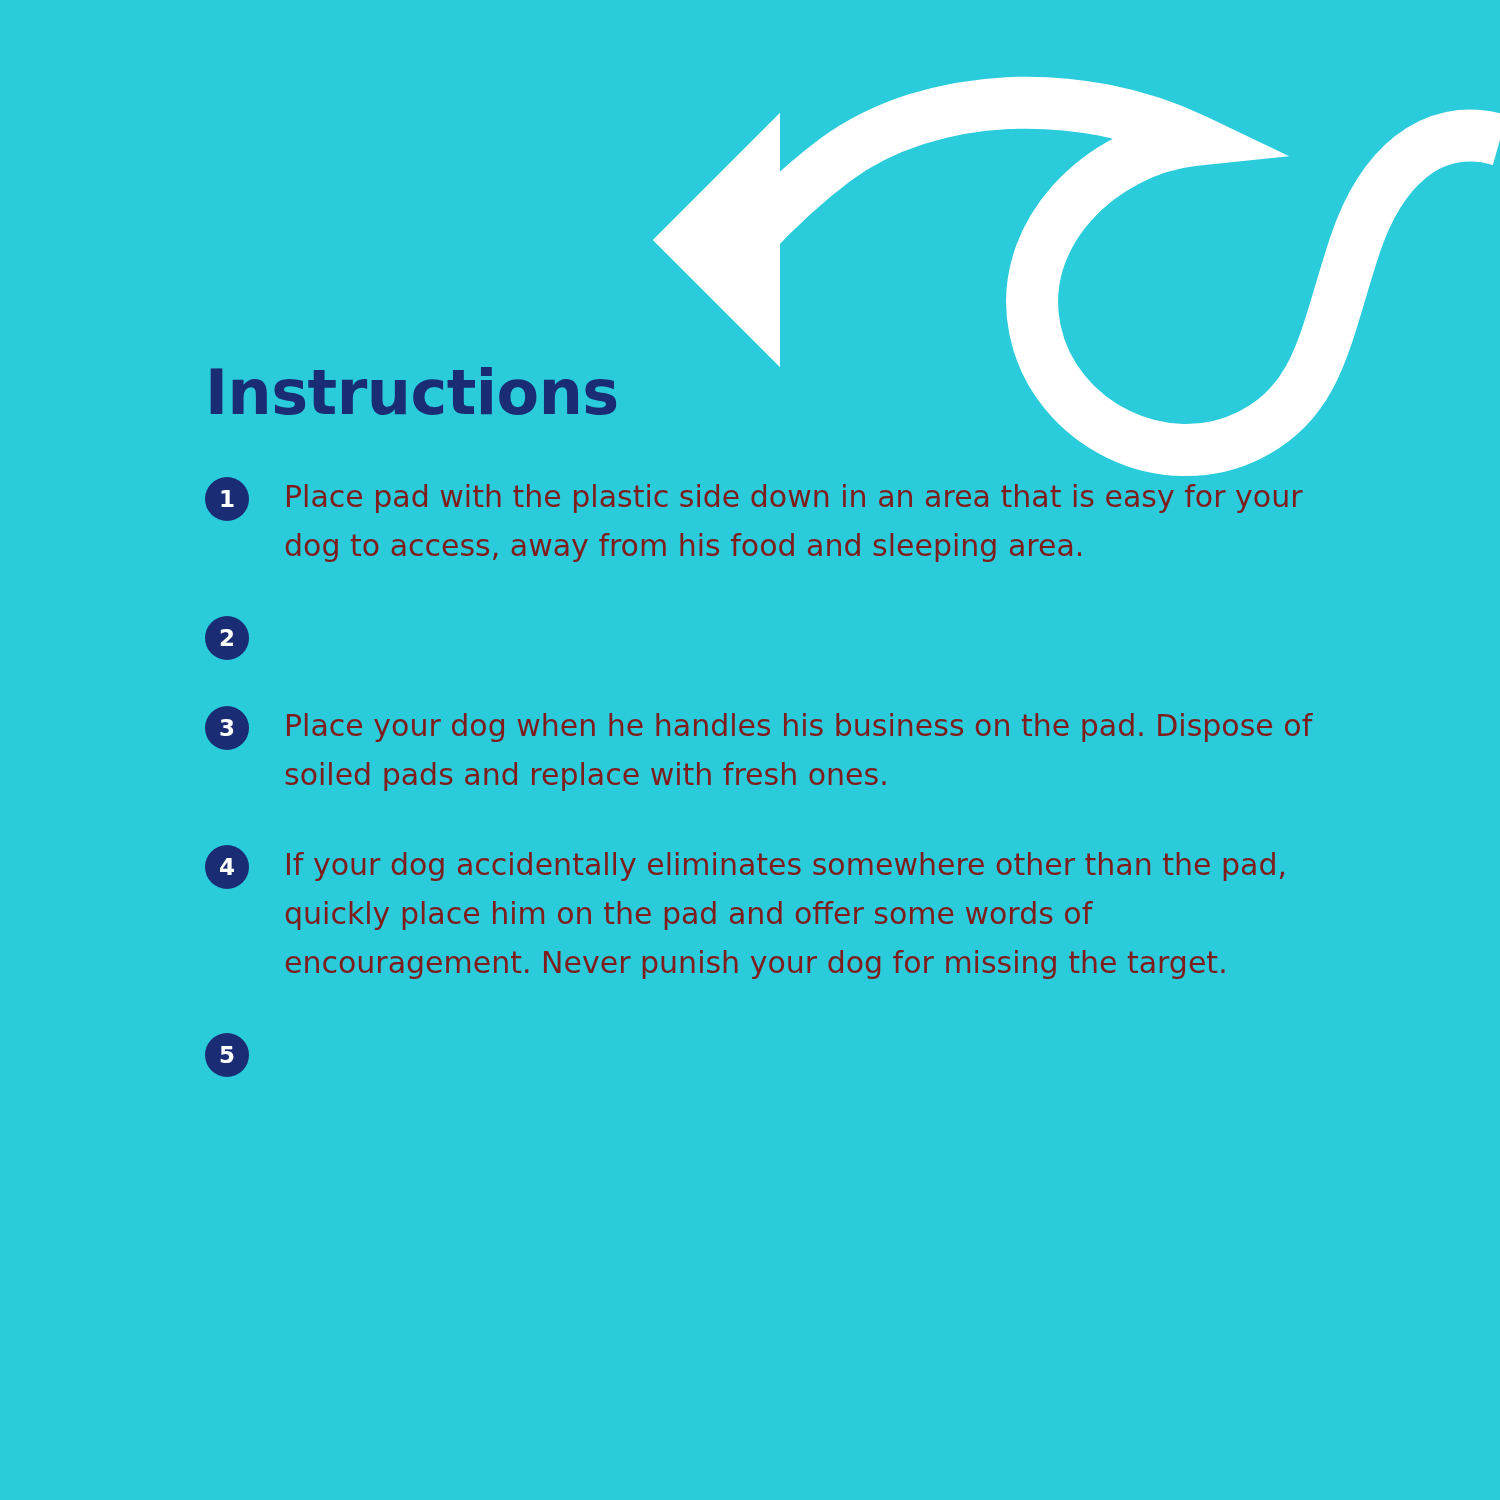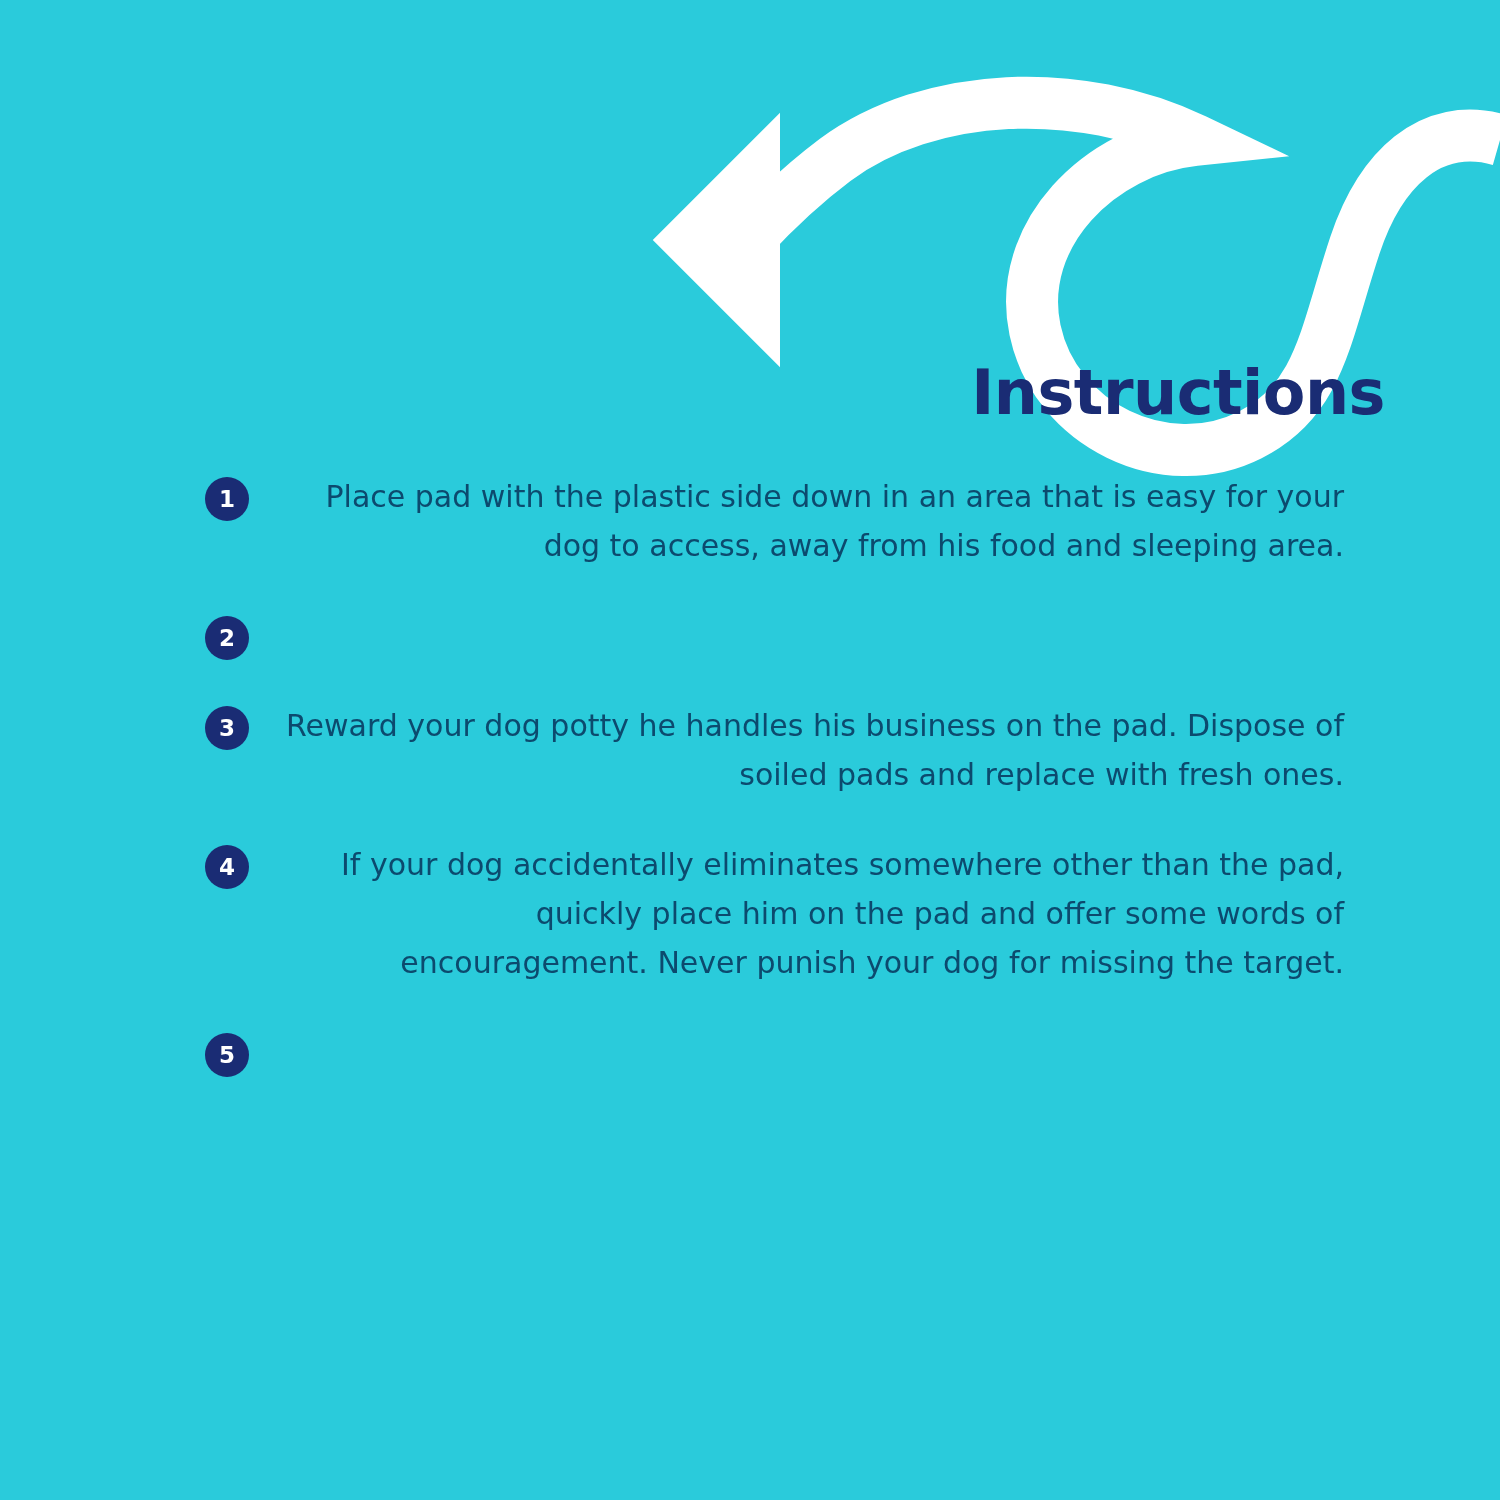--- a/index.html
+++ b/index.html
@@ -11,21 +11,20 @@
     height: 1500px;
     overflow: hidden;
     font-family: "Liberation Sans", sans-serif;
   }
   #page {
     position: relative;
     width: 1500px;
     height: 1500px;
     background: #2ACBDB;
     overflow: hidden;
-    text-align: right;
   }
   #swoosh {
     position: absolute;
     top: 0;
     left: 0;
     width: 1500px;
     height: 1500px;
     pointer-events: none;
   }
   #content {
@@ -61,21 +60,21 @@
     font-family: "DejaVu Sans", sans-serif;
     font-size: 23px;
     font-weight: bold;
     display: flex;
     align-items: center;
     justify-content: center;
     margin-top: 4px;
   }
   .step-text {
     margin-left: 35px;
-    color: #0c4a6e;
+    color: #7f1d1d;
     font-family: "DejaVu Sans", sans-serif;
     font-size: 30px;
     font-weight: 500;
     line-height: 1.62;
     max-width: 1060px;
   }
 </style>
 </head>
 <body>
 
@@ -100,21 +99,21 @@
       <div class="badge">1</div>
       <div class="step-text">Place pad with the plastic side down in an area that is easy for your dog to access, away from his food and sleeping area.</div>
     </div>
 
     <div class="step">
       <div class="badge">2</div>
     </div>
 
     <div class="step">
       <div class="badge">3</div>
-      <div class="step-text">Reward your dog potty he handles his business on the pad. Dispose of soiled pads and replace with fresh ones.</div>
+      <div class="step-text">Place your dog when he handles his business on the pad. Dispose of soiled pads and replace with fresh ones.</div>
     </div>
 
     <div class="step">
       <div class="badge">4</div>
       <div class="step-text">If your dog accidentally eliminates somewhere other than the pad, quickly place him on the pad and offer some words of encouragement. Never punish your dog for missing the target.</div>
     </div>
 
     <div class="step">
       <div class="badge">5</div>
     </div>

